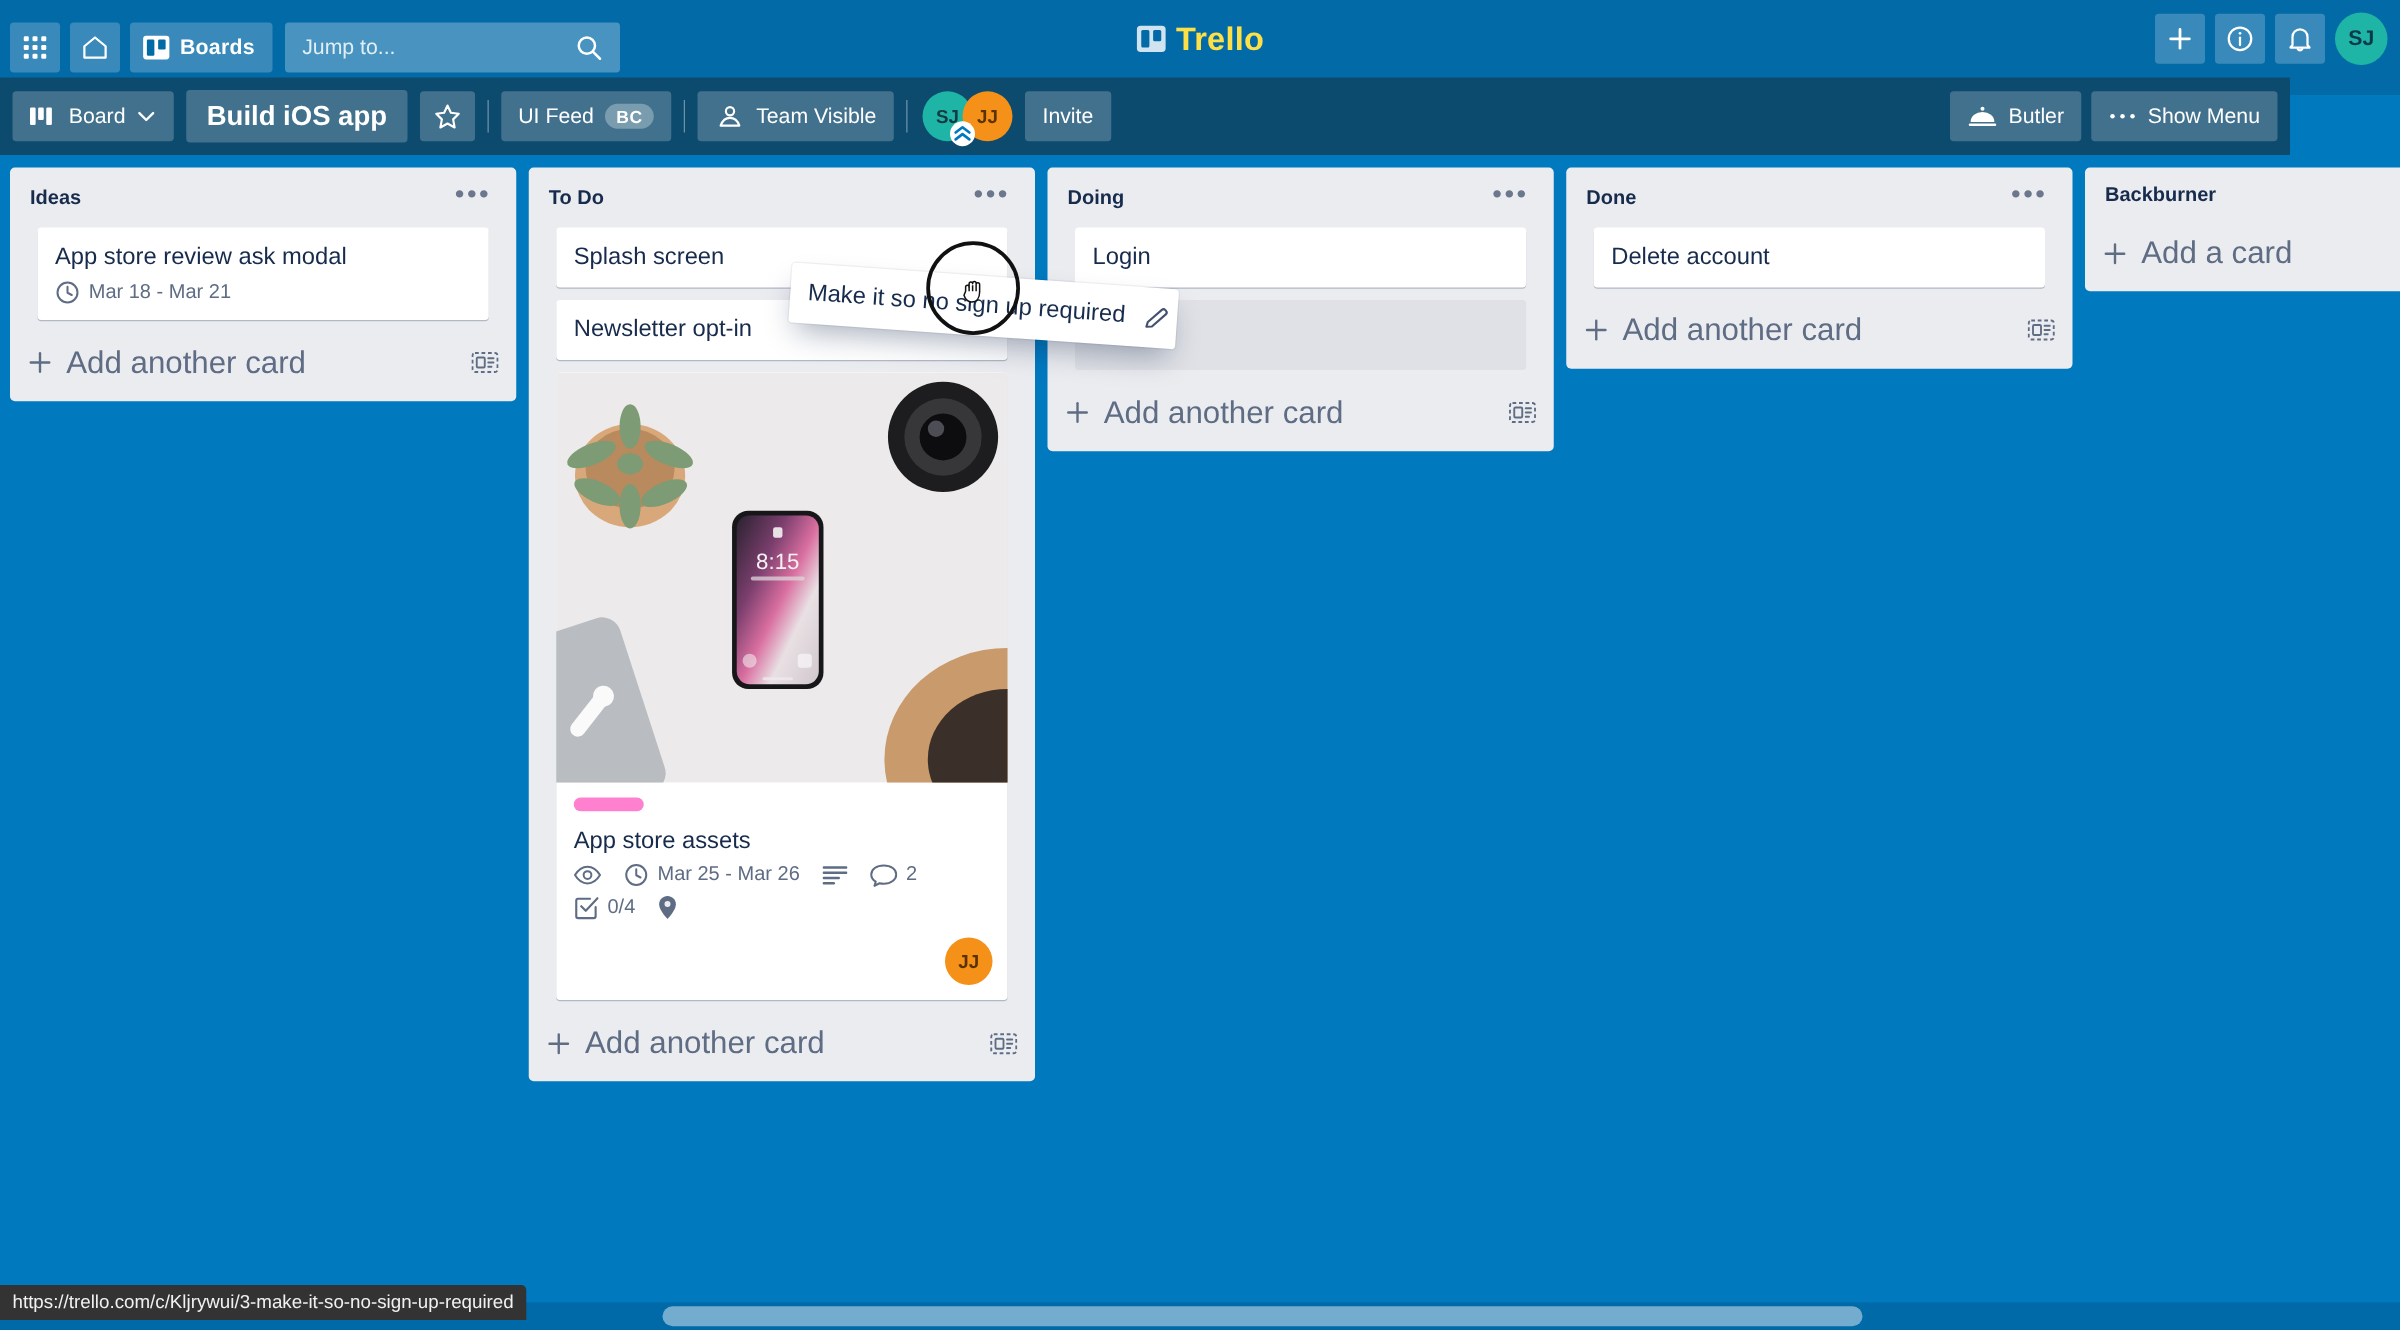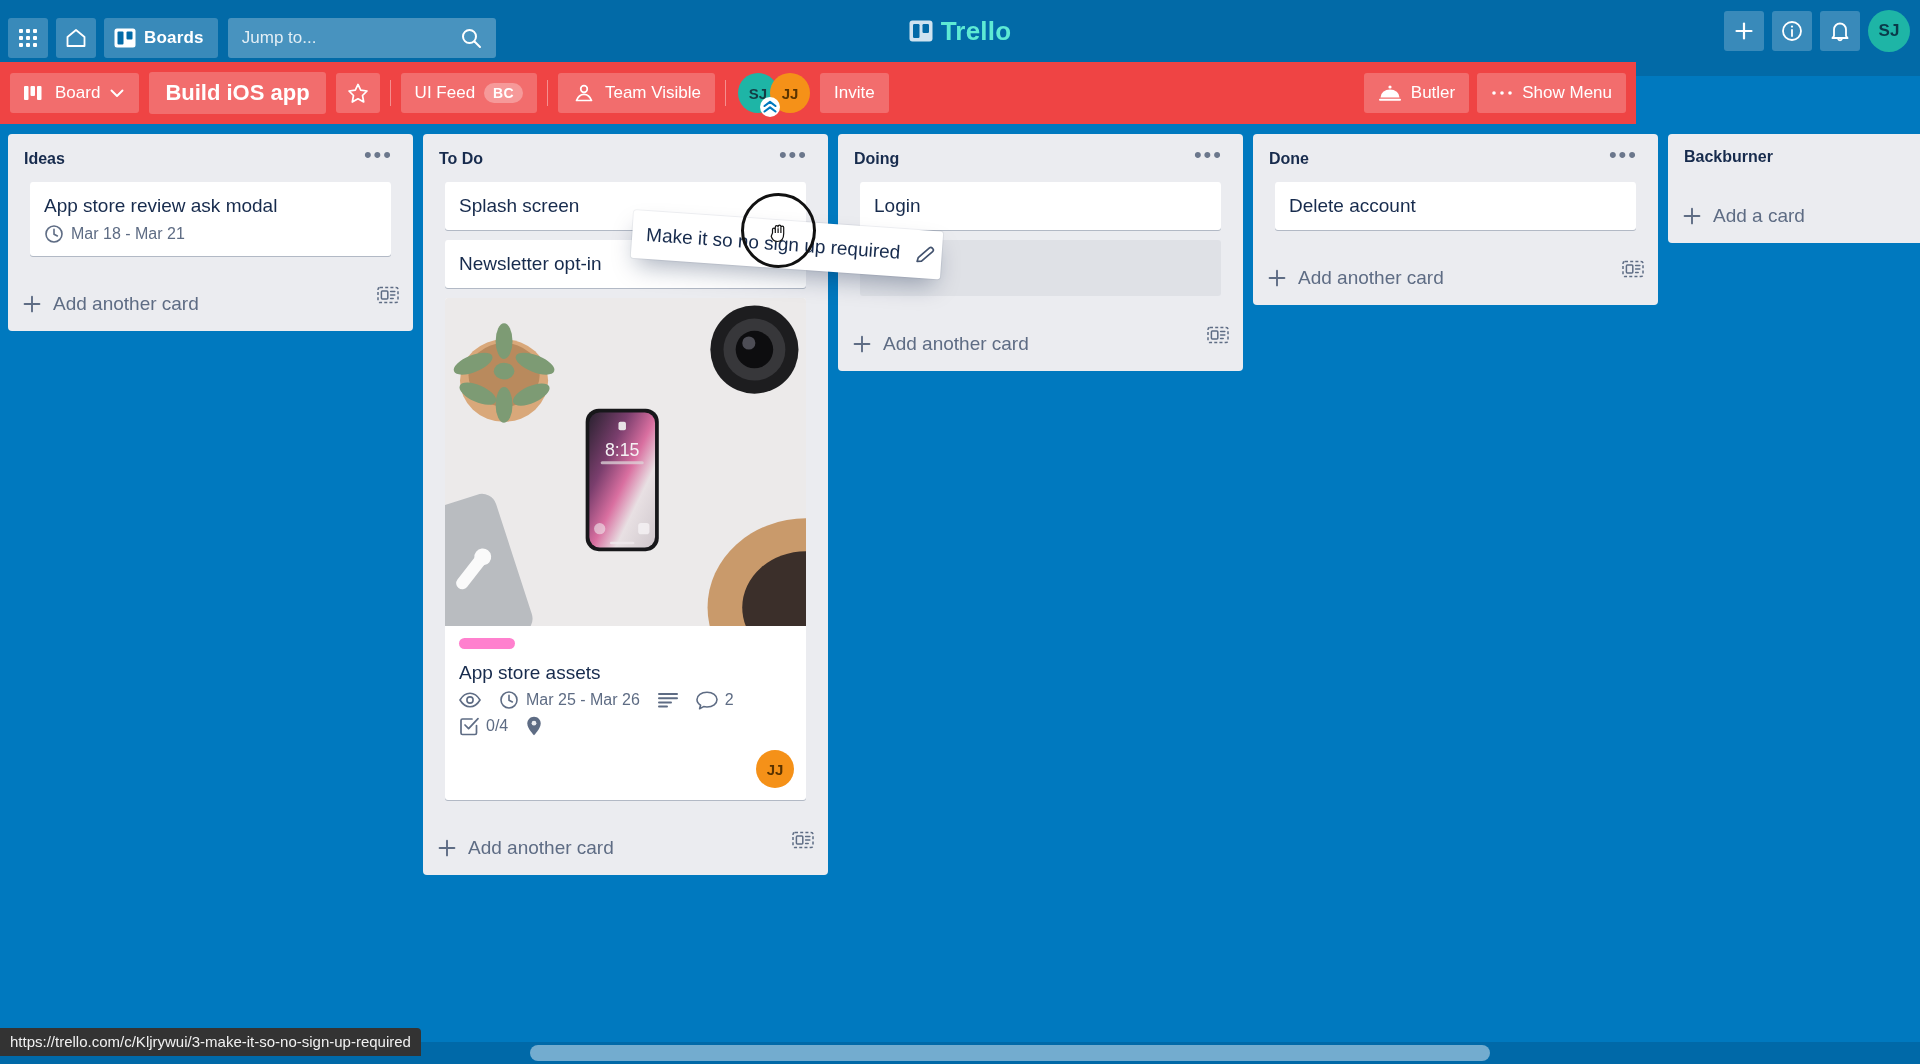--- a/index.html
+++ b/index.html
@@ -36,36 +36,36 @@
     color: #fff; font-size: 17px; width: 200px;
     font-family: "Liberation Sans", sans-serif;
   }
   #jump-to-input::placeholder { color: #e2eef5; opacity: 1; }
   #nav-logo {
     position: absolute; left: 0; right: 0; top: 0; height: 62px;
     display: flex; align-items: center; justify-content: center;
     pointer-events: none;
   }
   #nav-logo .wrap { display:flex; align-items:center; gap:8px; pointer-events:auto; cursor:pointer; }
-  #nav-logo .txt { color: #5eead4; font-size: 26px; font-weight: bold; letter-spacing: .2px; }
+  #nav-logo .txt { color: #fde047; font-size: 26px; font-weight: bold; letter-spacing: .2px; }
   #nav-right {
     position: absolute; right: 10px; top: 0; height: 62px;
     display: flex; align-items: center; gap: 8px;
   }
   #avatar-sj-nav {
     width: 42px; height: 42px; border-radius: 50%;
     background: #1eb5a6; color: #0a3a4a;
     display: flex; align-items: center; justify-content: center;
     font-weight: bold; font-size: 17px; cursor: pointer;
   }
 
   
   #board-header {
-    position: absolute; left: 0; top: 62px; width: 1636px; height: 62px;
-    background: #ef4444;
+    position: absolute; left: 0; top: 62px; width: 1832px; height: 62px;
+    background: #0c4a6e;
     display: flex; align-items: center; padding: 0 10px; gap: 10px;
   }
   .bh-btn {
     height: 40px; border-radius: 3px;
     background: rgba(255,255,255,0.22);
     color: #fff; display: flex; align-items: center;
     padding: 0 14px; gap: 9px; cursor: pointer; font-size: 17px;
     white-space: nowrap;
   }
   .bh-btn.sq { width: 44px; padding: 0; justify-content: center; }
@@ -130,21 +130,21 @@
   .card-av {
     width: 38px; height: 38px; border-radius: 50%;
     background: #f59118; color: #593200;
     display: flex; align-items: center; justify-content: center;
     font-weight: bold; font-size: 15px;
   }
   .add-card-row {
     display: flex; align-items: center; justify-content: space-between;
     padding: 10px 14px 14px 14px; color: #5e6c84; cursor: pointer;
   }
-  .add-card-left { display: flex; align-items: center; gap: 11px; font-size: 19px; margin-top: 17px; }
+  .add-card-left { display: flex; align-items: center; gap: 11px; font-size: 25px; }
   .drop-placeholder {
     background: #dfe1e6; border-radius: 3px; height: 56px; margin-bottom: 10px;
   }
 
   
   #drag-card {
     position: absolute; left: 634px; top: 210px;
     width: 310px; background: #fff;
     border-radius: 3px; box-shadow: 0 12px 24px -6px rgba(9,30,66,0.35), 0 0 0 1px rgba(9,30,66,0.06);
     transform: rotate(4deg); transform-origin: 0 0;

